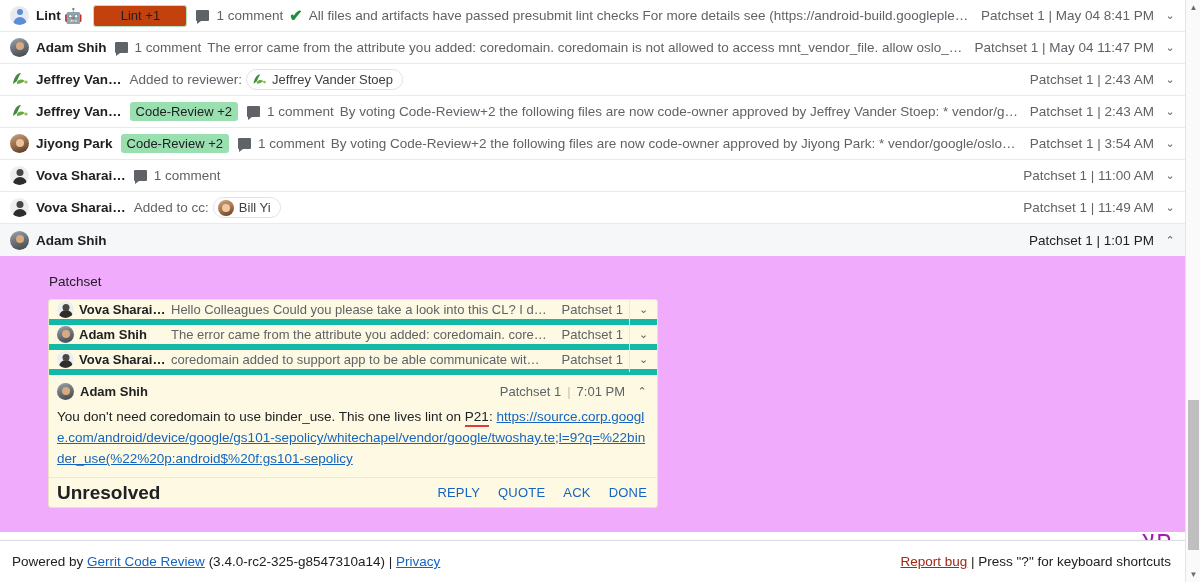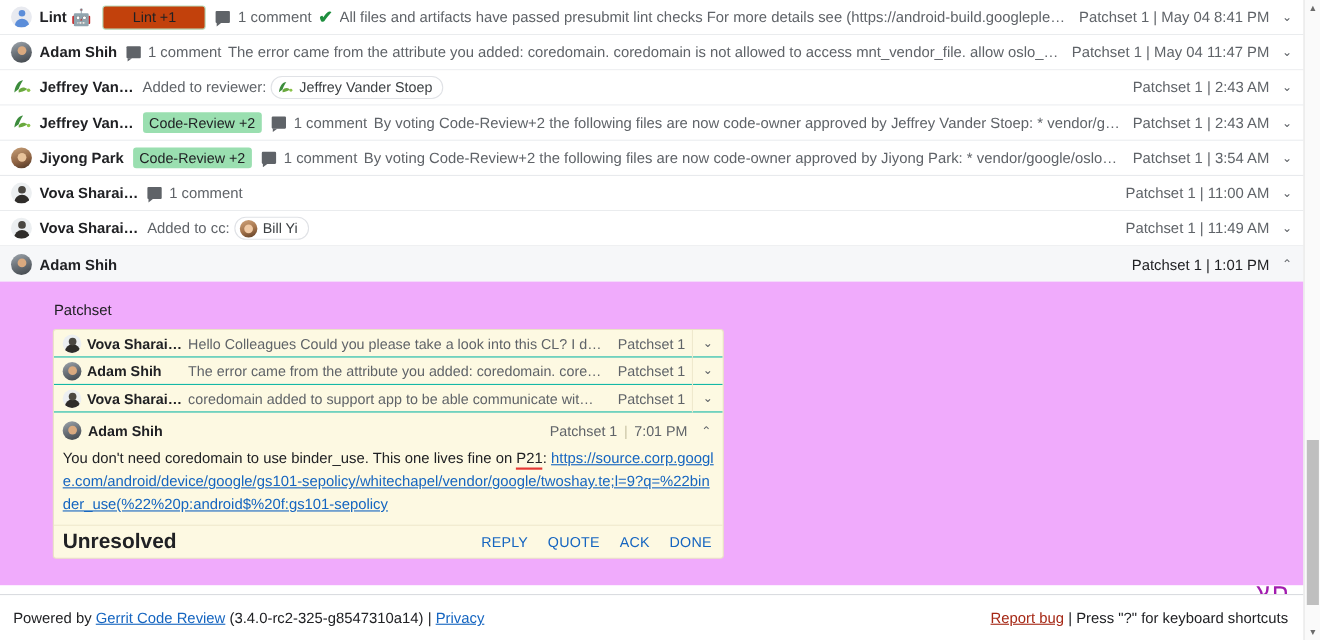--- a/index.html
+++ b/index.html
@@ -149,21 +149,21 @@
     margin-left: 48px;
     width: 610px;
     background: #fdf9e2;
     border: 1px solid #e9e3c4;
     border-radius: 3px;
     overflow: hidden;
   }
   .thread-row {
     display: flex; align-items: center;
     height: 25px; padding: 0 0 0 8px;
-    border-bottom: 1px solid #14b8a6;
+    border-bottom: 6px solid #14b8a6;
     font-size: 13px;
     white-space: nowrap;
   }
   .thread-row .avatar { width: 17px; height: 17px; flex:0 0 17px; margin-right: 5px; }
   .thread-author {
     font-weight: bold; font-size: 13px; color: #202124;
     width: 92px; flex: 0 0 92px; overflow: hidden; text-overflow: ellipsis;
   }
   .thread-text {
     color: #5f6368; font-size: 13px; flex: 1 1 auto; min-width: 0;
@@ -391,21 +391,21 @@
           <div class="open-head">
             <span class="avatar av-adam"></span>
             <span class="open-author">Adam Shih</span>
             <span class="open-meta">
               <span>Patchset 1</span>
               <span class="sep">|</span>
               <span>7:01 PM</span>
               <span class="chev">⌃</span>
             </span>
           </div>
-          <div class="open-text"><span>You don't need coredomain to use binder_use. This one lives fine on </span><span class="sp">P21</span><span>:</span> <a href="#">https://source.corp.google.com/android/device/google/gs101-sepolicy/whitechapel/vendor/google/twoshay.te;l=9?q=%22binder_use(%22%20p:android$%20f:gs101-sepolicy</a></div>
+          <div class="open-text"><span>You don't need coredomain to use binder_use. This one lives lint on </span><span class="sp">P21</span><span>:</span> <a href="#">https://source.corp.google.com/android/device/google/gs101-sepolicy/whitechapel/vendor/google/twoshay.te;l=9?q=%22binder_use(%22%20p:android$%20f:gs101-sepolicy</a></div>
         </div>
 
         <div class="card-actions">
           <span class="unresolved">Unresolved</span>
           <span class="act-btns">
             <span class="act-btn">REPLY</span>
             <span class="act-btn">QUOTE</span>
             <span class="act-btn">ACK</span>
             <span class="act-btn">DONE</span>
           </span>

